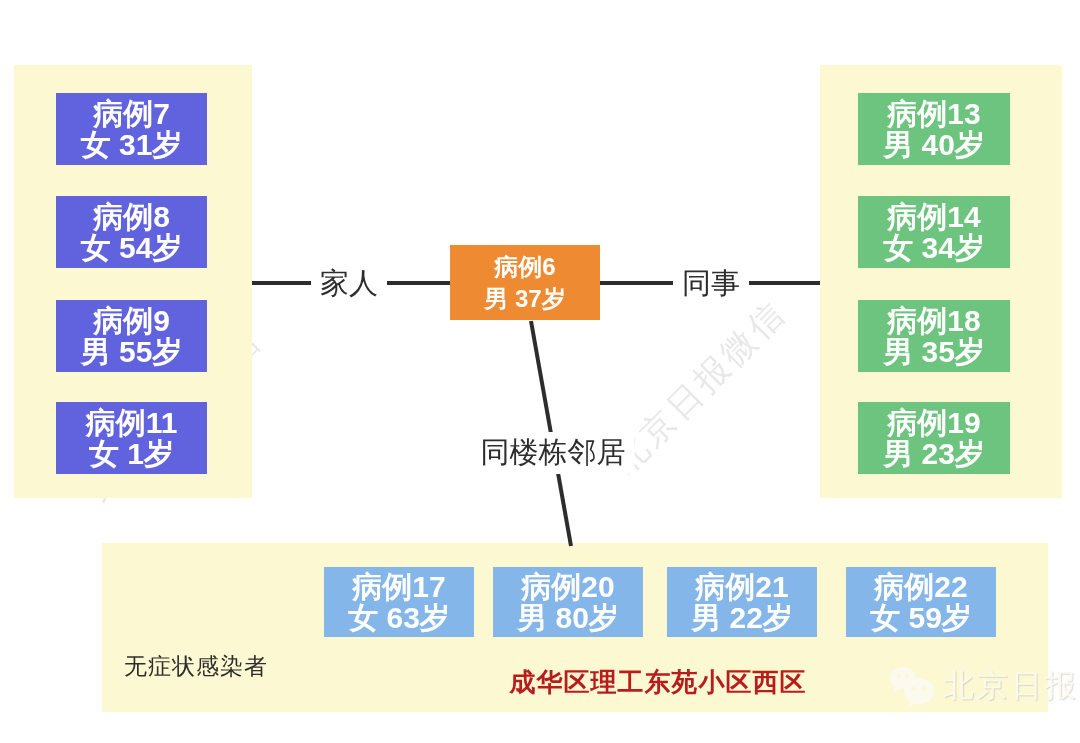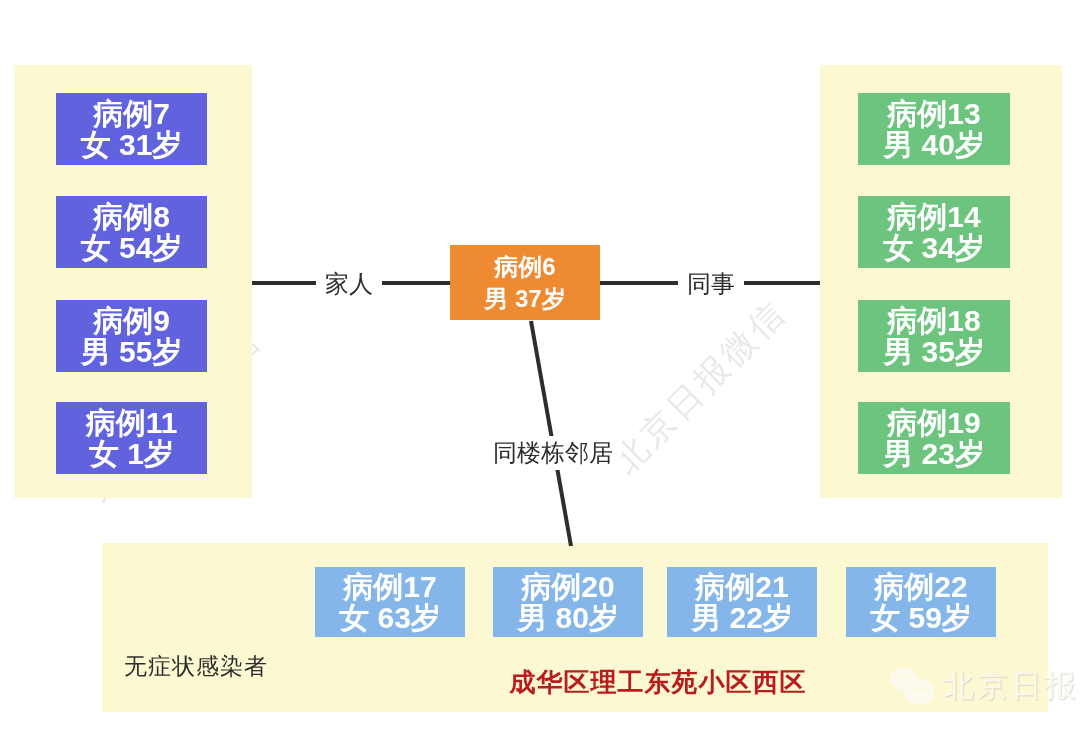--- a/index.html
+++ b/index.html
@@ -28,21 +28,21 @@
   .node-colleague { background:var(--colleague-node); width:152px; height:72px; left:858px; }
   .node-neighbor  { background:var(--neighbor-node);  width:150px; height:70px; top:567px; }
   .node-center {
     background:var(--center-node); width:150px; height:75px; left:450px; top:245px;
     font-size:24px; line-height:32px;
   }
   .edge-svg { position:absolute; left:0; top:0; z-index:2; }
   .edge-line { stroke:var(--line); stroke-width:4; }
   .edge-label {
     position:absolute; transform:translate(-50%,-50%); background:#ffffff;
-    padding:1px 9px; font-size:24px; color:var(--text-dark); white-space:nowrap; z-index:4;
+    padding:1px 9px; font-size:29px; color:var(--text-dark); white-space:nowrap; z-index:4;
   }
   .note-asymptomatic {
     position:absolute; left:124px; top:651px; font-size:23px;
     color:var(--text-dark); z-index:3; letter-spacing:1px;
   }
   .note-location {
     position:absolute; left:658px; top:665px; transform:translateX(-50%);
     font-size:26px; font-weight:bold; color:#b91c1c; z-index:3; letter-spacing:1px;
   }
   .wm-diagonal {
@@ -116,21 +116,21 @@
   </div>
   <div class="node node-colleague" style="top:300px;">
     <span>病例18</span>
     <span>男 35岁</span>
   </div>
   <div class="node node-colleague" style="top:402px;">
     <span>病例19</span>
     <span>男 23岁</span>
   </div>
 
-  <div class="node node-neighbor" style="left:315px;">
+  <div class="node node-neighbor" style="left:324px;">
     <span>病例17</span>
     <span>女 63岁</span>
   </div>
   <div class="node node-neighbor" style="left:493px;">
     <span>病例20</span>
     <span>男 80岁</span>
   </div>
   <div class="node node-neighbor" style="left:667px;">
     <span>病例21</span>
     <span>男 22岁</span>

